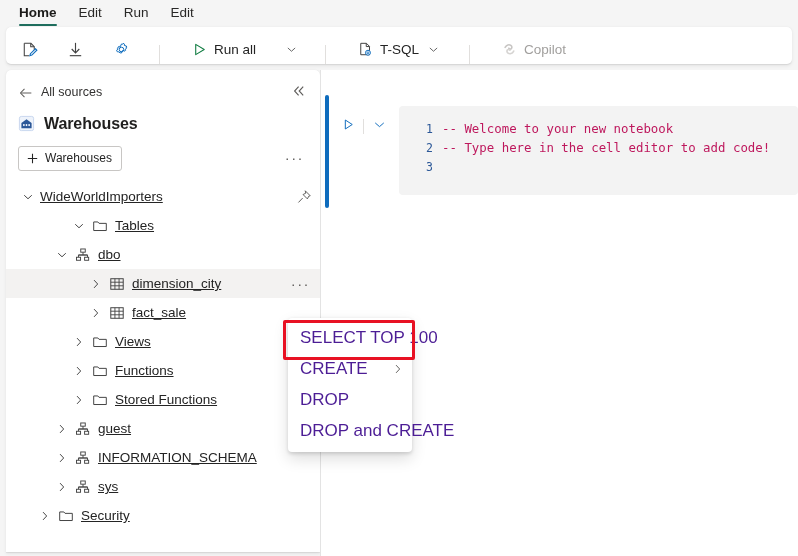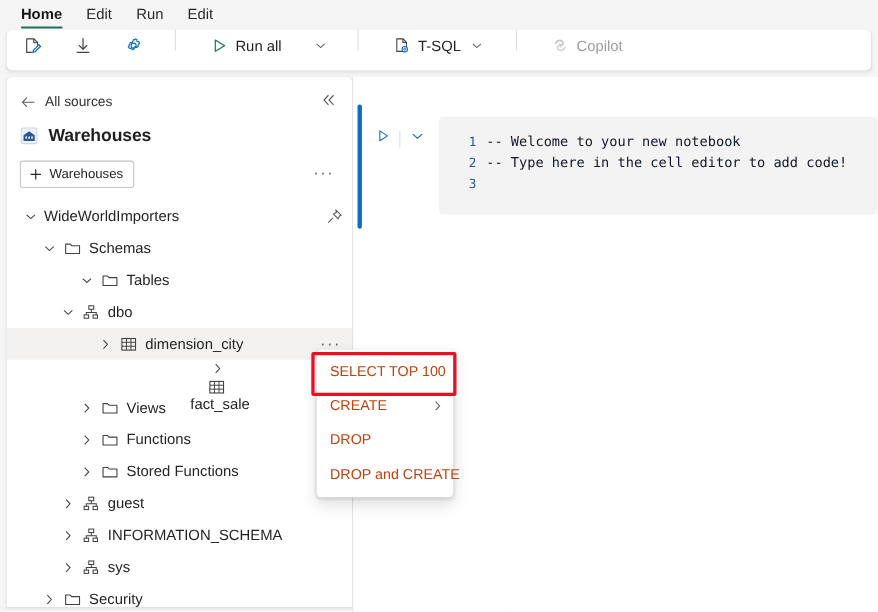--- a/index.html
+++ b/index.html
@@ -49,21 +49,21 @@
   }
 
   
   .ribbon {
     position: absolute;
     left: 6px; top: 27px;
     width: 786px; height: 37px;
     background: #ffffff;
     border-radius: 5px;
     display: flex;
-    align-items: flex-start;
+    align-items: flex-end;
     padding-left: 8px;
     box-shadow: 0 0.3px 0.9px rgba(0,0,0,0.07), 0 1.6px 3.6px rgba(0,0,0,0.07);
     gap: 16px;
   }
   .rb-item {
     display: flex;
     align-items: center;
     height: 29px;
     padding: 0 6px;
     border-radius: 4px;
@@ -160,21 +160,21 @@
     display: inline-flex; align-items: center; justify-content: center;
     flex: 0 0 16px;
     margin-right: 4px;
   }
   .node .nicon {
     width: 17px; height: 17px;
     display: inline-flex; align-items: center; justify-content: center;
     flex: 0 0 17px;
     margin-right: 7px;
   }
-  .node .nlabel { white-space: nowrap; }
+  .node .nlabel { white-space: nowrap; text-decoration: underline; }
   .node .npin { margin-left: auto; display: flex; align-items: center; }
   .node .nmore {
     margin-left: auto;
     color: #605e5c;
     font-size: 15px;
     letter-spacing: 1.4px;
     line-height: 7px;
     padding-right: 2px;
   }
 
@@ -230,43 +230,43 @@
     text-align: right;
     padding-right: 9px;
     font-family: "DejaVu Sans Mono", monospace;
     font-size: 11.5px;
     color: #2b5797;
     flex: 0 0 43px;
   }
   .ctext {
     font-family: "DejaVu Sans Mono", monospace;
     font-size: 12.4px;
-    color: #0f172a;
+    color: #be185d;
     white-space: pre;
   }
   .code-body { padding-top: 13px; }
 
   
   .ctxmenu {
     position: absolute;
     left: 288px; top: 318px;
     width: 124px;
     background: #ffffff;
     border-radius: 4px;
     box-shadow: 0 1.6px 3.6px rgba(0,0,0,0.13), 0 6.4px 14.4px rgba(0,0,0,0.13);
     padding: 4px 0 6px 0;
     z-index: 40;
   }
   .ctxitem {
     display: flex;
     align-items: center;
     height: 31px;
     padding: 0 8px 0 12px;
-    font-size: 13px;
-    color: #c2410c;
+    font-size: 17px;
+    color: #4c1d95;
     cursor: pointer;
     white-space: nowrap;
   }
   .ctxitem .submenu-chev { margin-left: auto; display: flex; align-items: center; }
   .redbox {
     position: absolute;
     left: 283px; top: 320px;
     width: 132px; height: 40px;
     border: 3px solid #e81123;
     border-radius: 2px;
@@ -434,33 +434,20 @@
             </svg>
           </span>
           <span class="nlabel">WideWorldImporters</span>
           <span class="npin">
             <svg width="16" height="16" viewBox="0 0 17 17">
               <path d="M9.8 1.9l5.3 5.3-1.5.4-1.5 2.9-4.6-4.6 2.9-1.5z" fill="none" stroke="#605e5c" stroke-width="1.05" stroke-linejoin="round"></path>
               <path d="M7.1 9.6L2.6 14.3" fill="none" stroke="#605e5c" stroke-width="1.05"></path>
             </svg>
           </span>
         </div>
-        <div class="node" style="padding-left: 31px;">
-          <span class="chev">
-            <svg width="12" height="12" viewBox="0 0 13 13">
-              <path d="M2.4 4.6l4.1 3.8 4.1-3.8" fill="none" stroke="#424242" stroke-width="1.05"></path>
-            </svg>
-          </span>
-          <span class="nicon">
-            <svg width="16" height="16" viewBox="0 0 17 17">
-              <path d="M1.8 4.2h4.4l1.3 1.5h7.7v7.6H1.8z" fill="none" stroke="#424242" stroke-width="1.05" stroke-linejoin="round"></path>
-            </svg>
-          </span>
-          <span class="nlabel">Schemas</span>
-        </div>
         <div class="node" style="padding-left: 65px;">
           <span class="chev">
             <svg width="12" height="12" viewBox="0 0 13 13">
               <path d="M2.4 4.6l4.1 3.8 4.1-3.8" fill="none" stroke="#424242" stroke-width="1.05"></path>
             </svg>
           </span>
           <span class="nicon">
             <svg width="16" height="16" viewBox="0 0 17 17">
               <path d="M1.8 4.2h4.4l1.3 1.5h7.7v7.6H1.8z" fill="none" stroke="#424242" stroke-width="1.05" stroke-linejoin="round"></path>
             </svg>
@@ -491,21 +478,21 @@
           </span>
           <span class="nicon">
             <svg width="16" height="16" viewBox="0 0 17 17">
               <rect x="1.9" y="2.9" width="13.2" height="11.2" fill="none" stroke="#424242" stroke-width="1.05"></rect>
               <path d="M1.9 6.6h13.2M1.9 10.4h13.2M6.3 2.9v11.2M10.7 2.9v11.2" fill="none" stroke="#424242" stroke-width="0.95"></path>
             </svg>
           </span>
           <span class="nlabel">dimension_city</span>
           <span class="nmore">···</span>
         </div>
-        <div class="node" style="padding-left: 82px; flex-direction: column;">
+        <div class="node" style="padding-left: 82px;">
           <span class="chev">
             <svg width="12" height="12" viewBox="0 0 13 13">
               <path d="M4.4 2.3l3.9 4.2-3.9 4.2" fill="none" stroke="#424242" stroke-width="1.05"></path>
             </svg>
           </span>
           <span class="nicon">
             <svg width="16" height="16" viewBox="0 0 17 17">
               <rect x="1.9" y="2.9" width="13.2" height="11.2" fill="none" stroke="#424242" stroke-width="1.05"></rect>
               <path d="M1.9 6.6h13.2M1.9 10.4h13.2M6.3 2.9v11.2M10.7 2.9v11.2" fill="none" stroke="#424242" stroke-width="0.95"></path>
             </svg>

